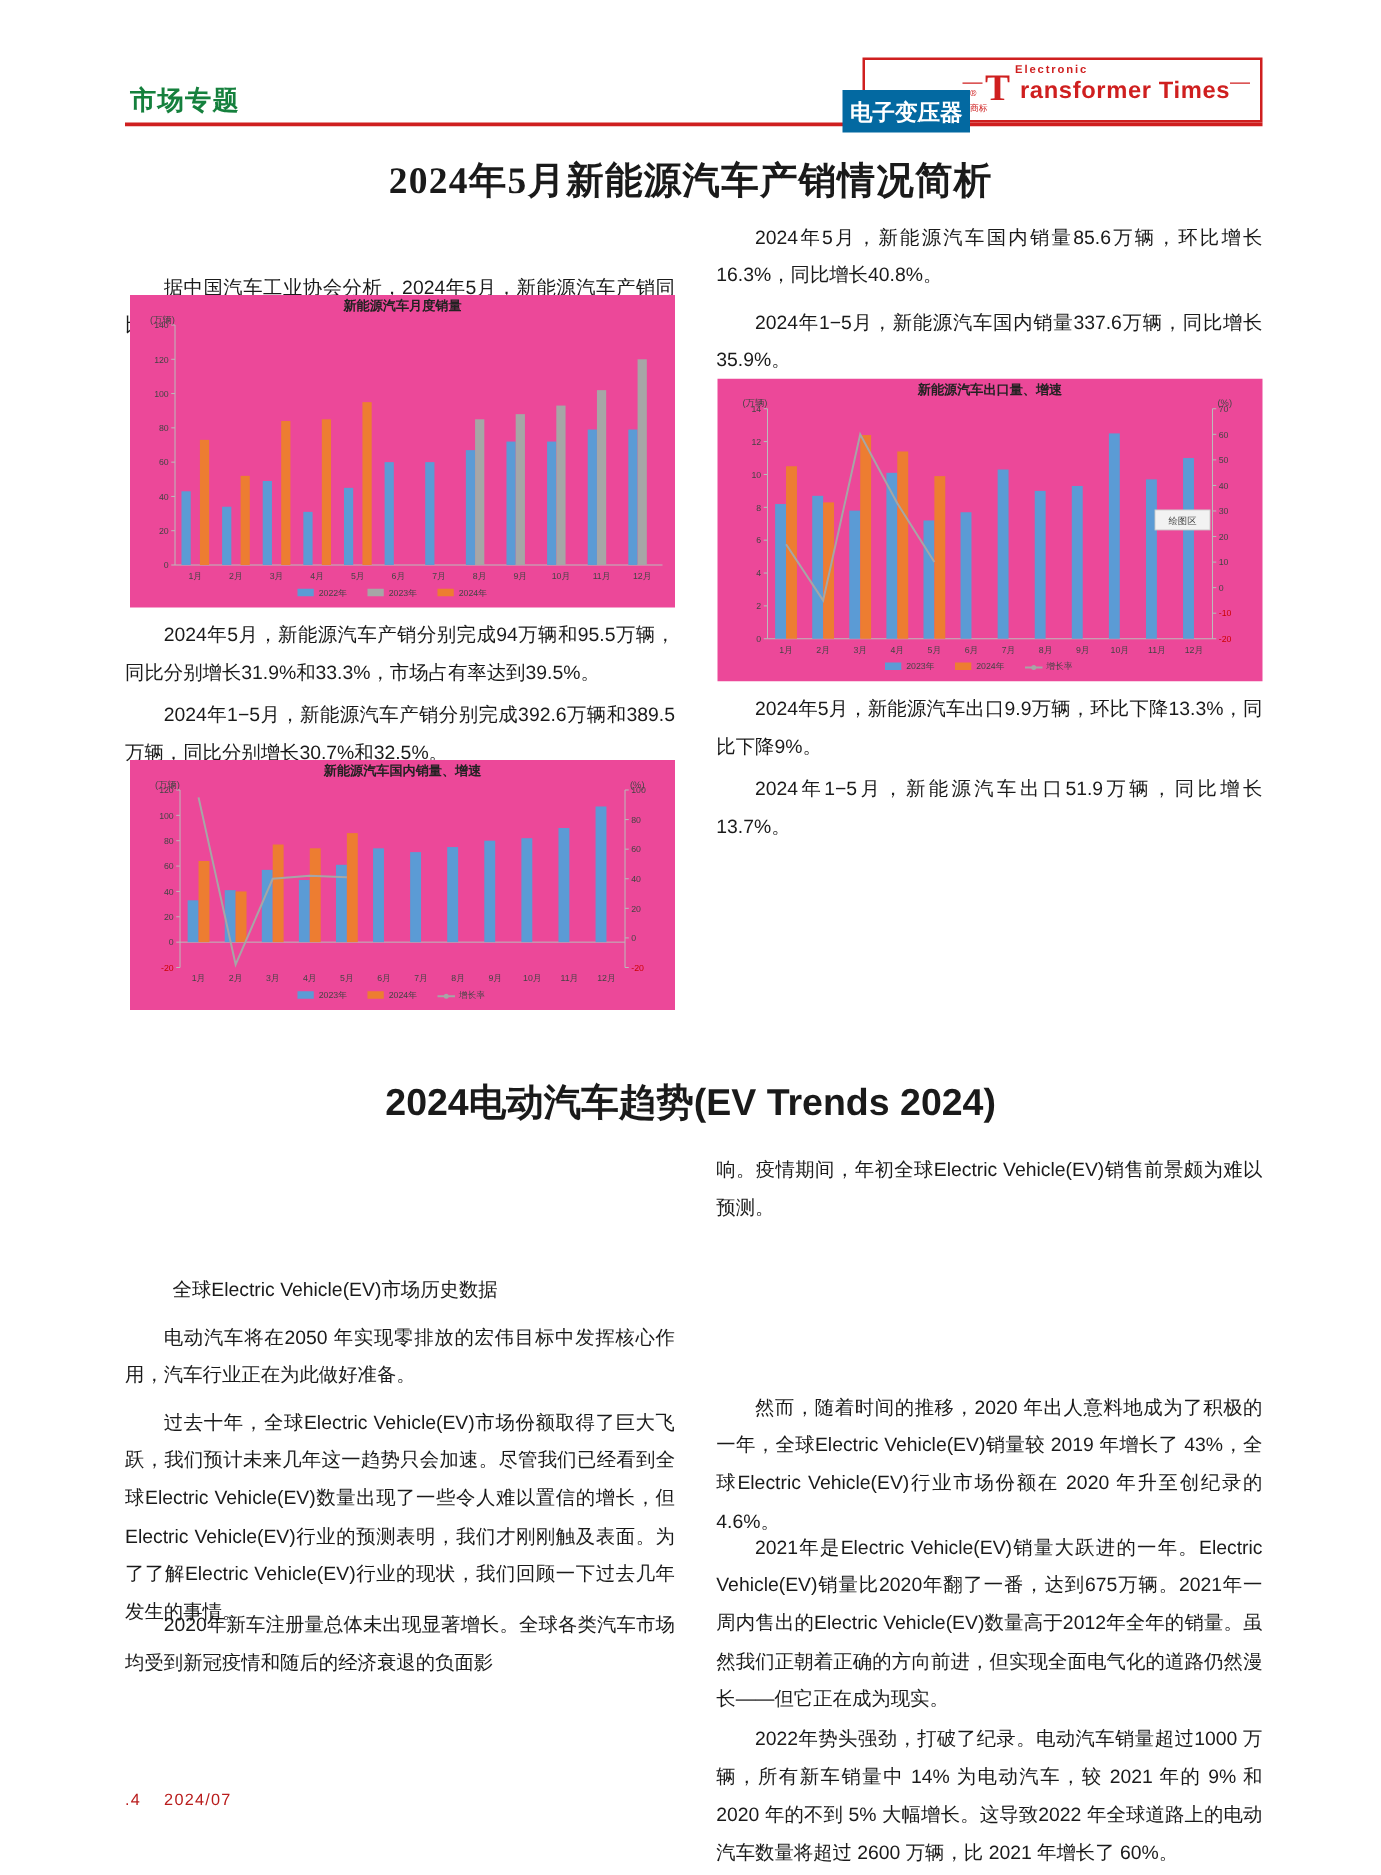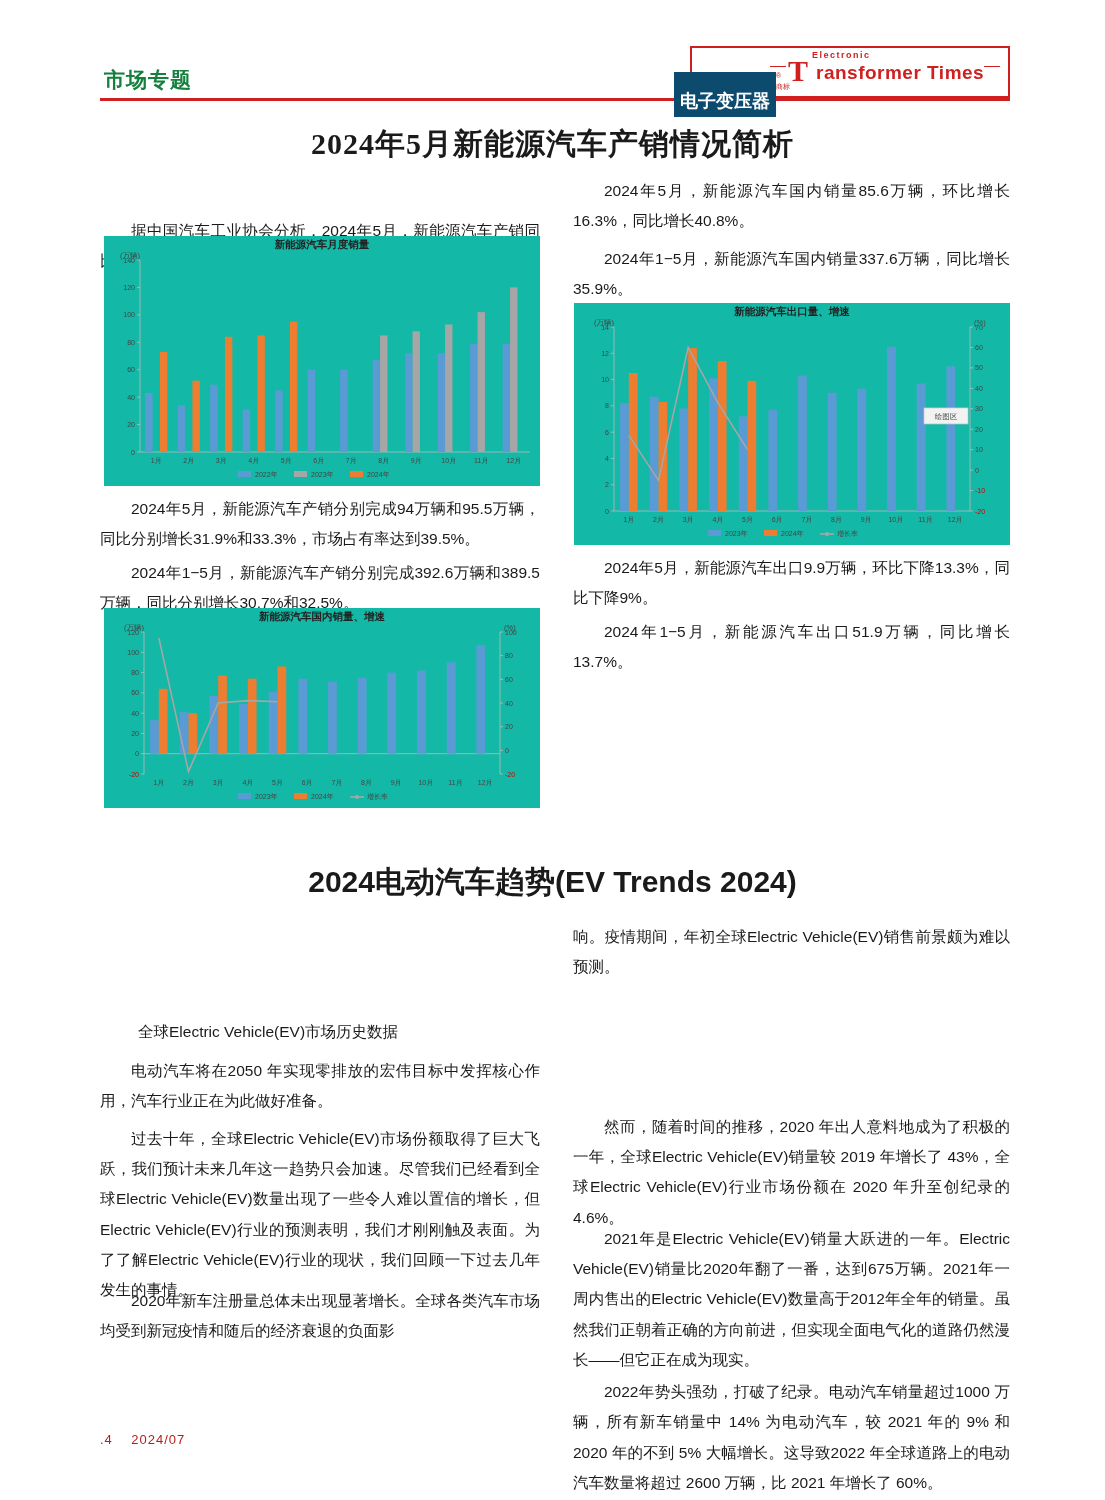--- a/index.html
+++ b/index.html
@@ -21,22 +21,22 @@
     position:absolute; left:4px; top:14px;
     font-size:21px; font-weight:bold; color:#15803d;
     letter-spacing:1px;
   }
   .brand { position:absolute; right:0; top:-6px; width:320px; height:54px; }
   .brand-box { position:absolute; right:0; top:0; width:320px; height:52px; border:2px solid #cf1f1f; }
   .brand-el { position:absolute; left:122px; top:4px; font-size:9px; color:#cf1f1f; letter-spacing:1.5px; font-weight:bold; }
   .brand-T { position:absolute; left:98px; top:8px; font-size:30px; color:#cf1f1f; font-weight:bold; font-family:"Liberation Serif", serif;}
   .brand-tt { position:absolute; left:126px; top:16px; font-size:19px; color:#cf1f1f; font-weight:bold; letter-spacing:0.5px; }
   .brand-cn {
-    position:absolute; left:-16px; top:26px; background:#0c4a6e; color:#ffffff;
-    font-size:18px; font-weight:bold; padding:17px 6px 4px 6px; letter-spacing:0px;
+    position:absolute; left:-16px; top:26px; background:#0369a1; color:#ffffff;
+    font-size:18px; font-weight:bold; padding:6px 6px 4px 6px; letter-spacing:0px;
   }
   .brand-r { position:absolute; left:86px; top:26px; font-size:7px; color:#cf1f1f; }
   .brand-mark { position:absolute; left:86px; top:36px; font-size:7px; color:#cf1f1f; }
   .brand-dashl { position:absolute; left:80px; top:20px; width:16px; height:1px; background:#cf1f1f; }
   .brand-dashr { position:absolute; right:10px; top:20px; width:16px; height:1px; background:#cf1f1f; }
 
   
   h1.a1 {
     position:absolute; left:0; right:0; top:124px; margin:0;
     text-align:center; font-size:30px; font-weight:bold; letter-spacing:1px;font-family:Liberation Serif, serif;
@@ -46,21 +46,21 @@
   .colL { left:100px; top:176px; width:440px;margin-top:40px; }
   .colR { left:573px; top:176px; width:437px; }
 
   .p-l2 { position:absolute; left:100px; top:494px; width:440px; }
   .p-l3 { position:absolute; left:100px; top:558px; width:440px; }
   .p-r2 { position:absolute; left:573px; top:244px; width:437px; }
   .p-r3 { position:absolute; left:573px; top:553px; width:437px; }
   .p-r4 { position:absolute; left:573px; top:617px; width:437px; }
 
   
-  .chart { position:absolute; background:#14b8a6; }
+  .chart { position:absolute; background:#ec4899; }
   svg text { font-family:"Liberation Sans", sans-serif; }
 
   #chart1 { left:104px; top:236px; width:436px; height:250px; }
   #chart2 { left:574px; top:303px; width:436px; height:242px; }
   #chart3 { left:104px; top:608px; width:436px; height:200px; }
 
   
   h1.a2 {
     position:absolute; left:0; right:0; top:862px; margin:0;
     text-align:center; font-size:30px; font-weight:bold; letter-spacing:0px;

